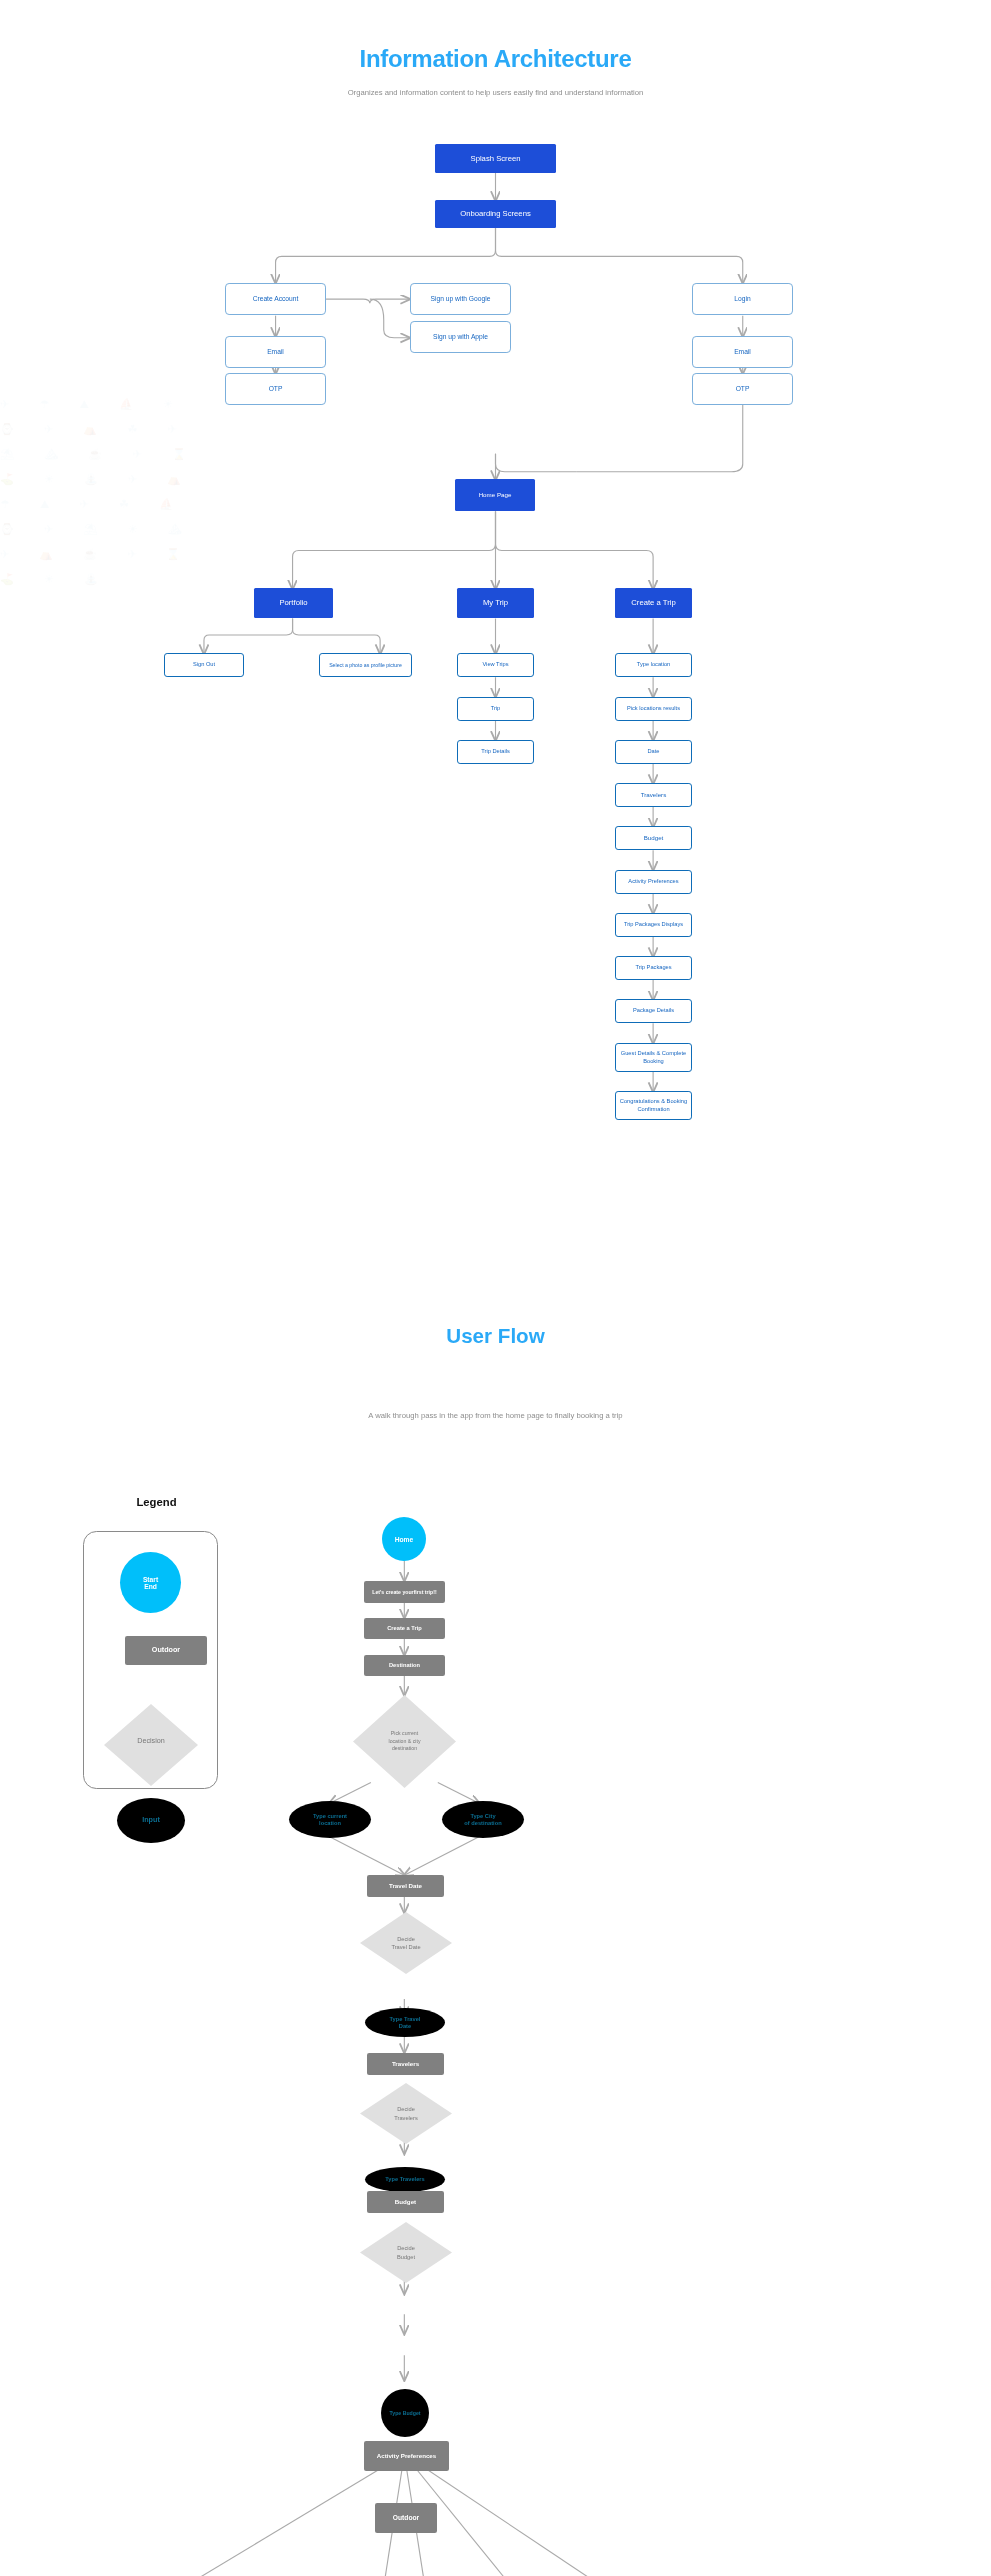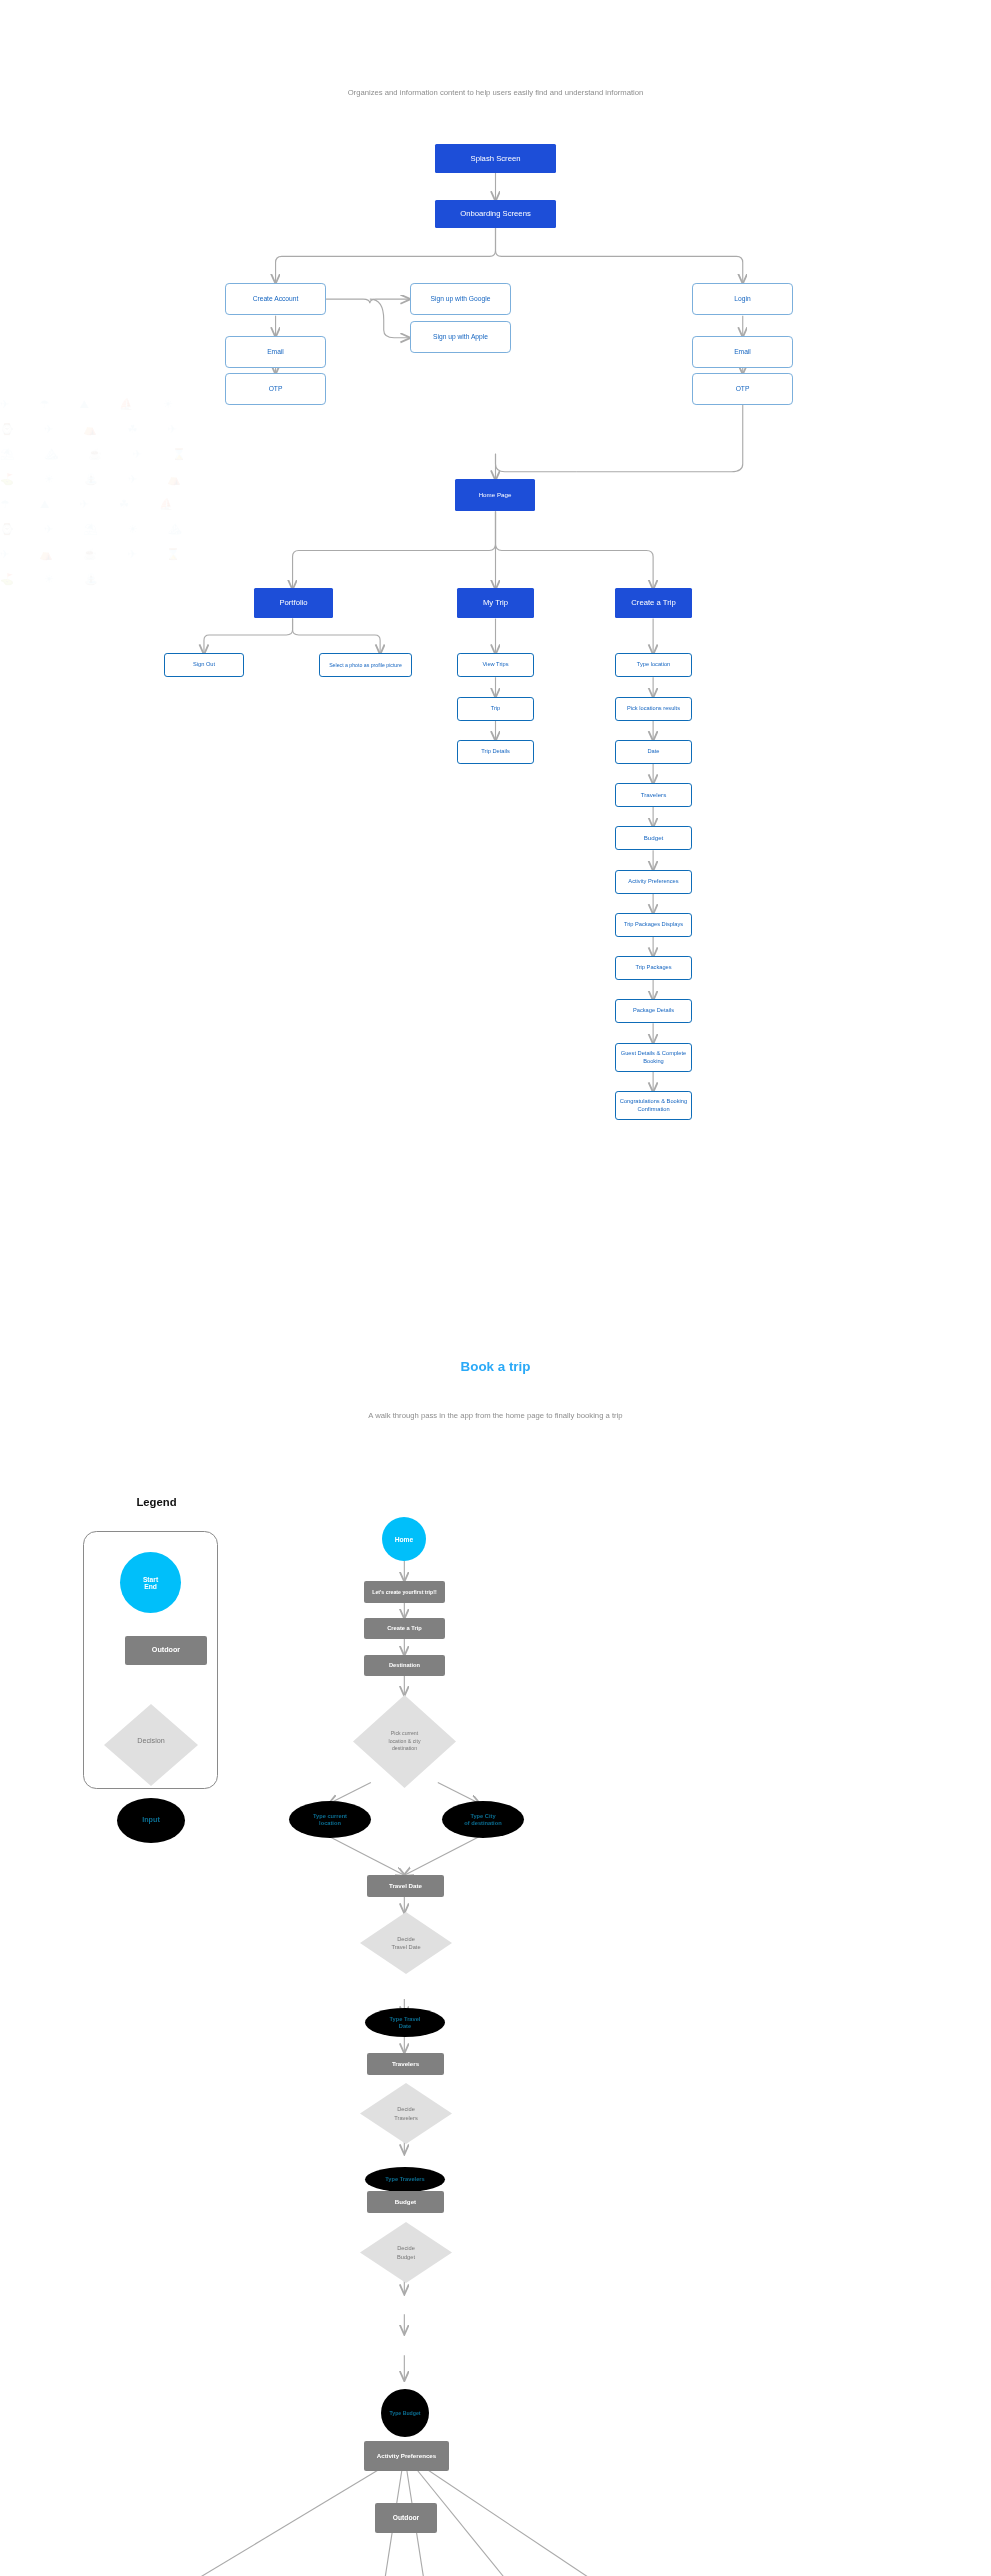--- a/index.html
+++ b/index.html
@@ -211,20 +211,21 @@
 
     <path class="ln" d="M940,7648 L870,7755" marker-end="url(#ah)"></path>
     <path class="ln" d="M940,7648 L1010,7755" marker-end="url(#ah)"></path>
     <path class="ln" d="M940,7648 L1150,7755" marker-end="url(#ah)"></path>
     <path class="ln" d="M940,7648 L1290,7755" marker-end="url(#ah)"></path>
     <path class="ln" d="M940,7648 L1430,7755" marker-end="url(#ah)"></path>
     <path class="ln" d="M940,7648 L1620,7755" marker-end="url(#ah)"></path>
     <path class="ln" d="M1700,7700 L1700,7748" marker-end="url(#ah)"></path>
   </svg>
 
+  <h1 class="h-title" style="top:45px; font-size:24px;">Information Architecture</h1>
   <div class="h-sub" style="top:88px;">Organizes and information content to help users easily find and understand information</div>
 
   <div class="node ia-dark" style="left:435px; top:144px; width:121px; height:29px; font-size:7.7px;">Splash Screen</div>
 
   <div class="node ia-dark" style="left:435px; top:200px; width:121px; height:28px; font-size:7.7px;text-align:center;">Onboarding Screens</div>
 
   <div class="node ia-light" style="left:225px; top:283px; width:101px; height:32px; font-size:6.7px;">Create Account</div>
   <div class="node ia-light" style="left:410px; top:283px; width:101px; height:32px; font-size:6.7px;">Sign up with Google</div>
   <div class="node ia-light" style="left:410px; top:321px; width:101px; height:32px; font-size:6.7px;">Sign up with Apple</div>
   <div class="node ia-light" style="left:692px; top:283px; width:101px; height:32px; font-size:6.7px;">Login</div>
@@ -256,21 +257,21 @@
   <div class="node ia-light2" style="left:615px; top:913px; width:77px; height:24px; font-size:5.7px;">Trip Packages Displays</div>
   <div class="node ia-light2" style="left:615px; top:956px; width:77px; height:24px; font-size:5.7px;">Trip Packages</div>
   <div class="node ia-light2" style="left:615px; top:999px; width:77px; height:24px; font-size:5.7px;">Package Details</div>
   <div class="node ia-light2" style="left:615px; top:1043px; width:77px; height:29px; font-size:5.7px;">
     <span>Guest Details &amp; Complete Booking</span>
   </div>
   <div class="node ia-light2" style="left:615px; top:1091px; width:77px; height:29px; font-size:5.7px;">
     <span>Congratulations &amp; Booking Confirmation</span>
   </div>
 
-  <div class="h-title2" style="top:1359px; font-size:13.4px; font-weight:bold;">Book a trip</div>
+  <h1 class="h-title2" style="top:1324px; font-size:20.6px;">User Flow</h1>
   <div class="h-sub" style="top:1411px;">A walk through pass in the app from the home page to finally booking a trip</div>
 
   <div class="legend-title" style="left:82px; top:1496px; width:149px; font-size:11.3px;">Legend</div>
   <div class="legend-box" style="left:83px; top:1531px; width:135px; height:258px;"></div>
 
   <div class="uf-start" style="left:120px; top:1552px; width:61px; height:61px; font-size:6.7px; flex-direction:column;">
     <span>Start</span>
     <span>End</span>
   </div>
   <div class="uf-action" style="left:125px; top:1636px; width:82px; height:29px; font-size:7.2px;">Outdoor</div>

